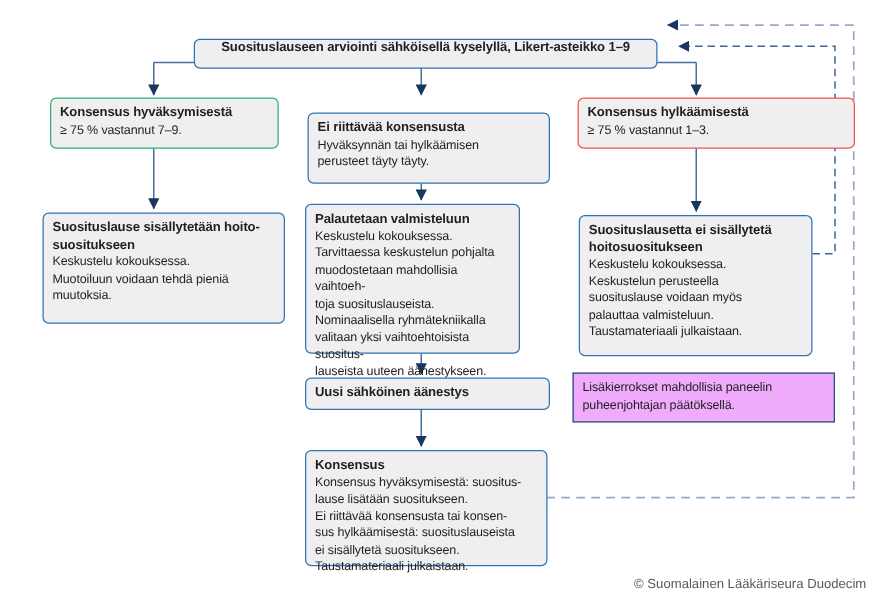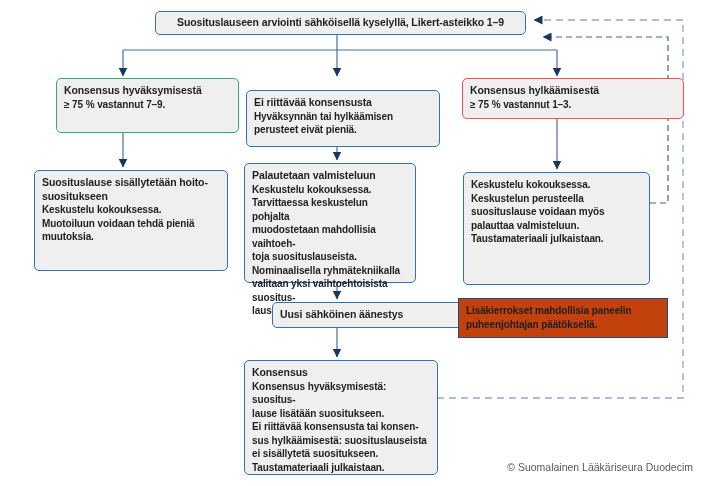--- a/index.html
+++ b/index.html
@@ -2,25 +2,25 @@
 <html><head>
 <meta charset="utf-8">
 <style>
   html,body{margin:0;padding:0;background:#ffffff;}
   .stage{position:relative;width:709px;height:486px;background:#ffffff;overflow:hidden;
          font-family:"Liberation Sans",sans-serif;color:#1f1f1f;}
   .box{position:absolute;box-sizing:border-box;background:#efefef;
        border:1.4px solid #2e74b5;border-radius:5px;padding:5px 7px;
        font-size:10px;line-height:13.5px;letter-spacing:-0.1px;}
   .box .bt{font-weight:bold;font-size:10.5px;white-space:pre-line;}
-  .box .bb{white-space:pre-line;font-weight:bold;}
-  .titlebox{display:flex;align-items:center;justify-content:center;
-            font-weight:bold;font-size:10.5px;padding:0 6px;text-align:center;}
-  .notebox{background:#c2410c;border:1.4px solid #1f4e79;border-radius:0;}
-  .votebox{display:flex;align-items:center;font-weight:bold;font-size:10.5px;margin-left:28px;}
+  .box .bb{white-space:pre-line;}
+  .titlebox{display:flex;justify-content:center;
+            font-weight:bold;font-size:10.5px;padding:0 6px;text-align:center;margin-top:20px;}
+  .notebox{background:#f0abfc;border:1.4px solid #1f4e79;border-radius:0;}
+  .votebox{display:flex;align-items:center;font-weight:bold;font-size:10.5px;}
   .copyright{position:absolute;top:461px;right:16px;font-size:10.5px;color:#595959;margin-left:44px;}
   svg.wires{position:absolute;left:0;top:0;pointer-events:none;}
   .wire{stroke:#46719e;stroke-width:1.2;fill:none;}
   .wire-dash-outer{stroke:#92abcb;stroke-width:1.4;fill:none;stroke-dasharray:7 5;}
   .wire-dash-inner{stroke:#3f6399;stroke-width:1.2;fill:none;stroke-dasharray:6 4;}
   .ahead{fill:#17375e;}
 </style>
 </head>
 <body>
 
@@ -42,68 +42,70 @@
     <path class="wire" d="M337,283 V299" marker-end="url(#ah)" style="stroke: rgb(70, 113, 158);"></path>
     <path class="wire" d="M337,328 V357" marker-end="url(#ah)" style="stroke: rgb(70, 113, 158);"></path>
     <path class="wire-dash-outer" d="M437,398 H683 V20 H534" marker-end="url(#ah)" style="stroke: rgb(146, 171, 203);"></path>
     <path class="wire-dash-inner" d="M650,203 H668 V37 H543" marker-end="url(#ah)" style="stroke: rgb(63, 99, 153);"></path>
   </svg>
 
   <div class="box titlebox" style="left:155px;top:11px;width:371px;height:24px;">
     <span>Suosituslauseen arviointi sähköisellä kyselyllä, Likert-asteikko 1–9</span>
   </div>
 
-  <div class="box" style="left: 56px; top: 78px; width: 183px; height: 55px; border-color: rgb(46, 177, 112);">
+  <div class="box" style="left: 40px; top: 78px; width: 183px; height: 41px; border-color: rgb(46, 177, 112);">
     <div class="bt">Konsensus hyväksymisestä</div>
     <div class="bb">≥ 75 % vastannut 7–9.</div>
   </div>
 
   <div class="box" style="left: 246px; top: 90px; width: 194px; height: 57px; border-color: rgb(46, 116, 181);">
     <div class="bt">Ei riittävää konsensusta</div>
     <div class="bb">Hyväksynnän tai hylkäämisen
-perusteet eivät pieniä.</div>
+perusteet täyty täyty.</div>
   </div>
 
   <div class="box" style="left: 462px; top: 78px; width: 222px; height: 41px; border-color: rgb(239, 83, 80);">
     <div class="bt">Konsensus hylkäämisestä</div>
     <div class="bb">≥ 75 % vastannut 1–3.</div>
   </div>
 
-  <div class="box" style="left:34px;top:170px;width:194px;height:101px;">
+  <div class="box" style="left:34px;top:170px;width:194px;height:89px;">
     <div class="bt">Suosituslause sisällytetään hoito-
 suositukseen</div>
     <div class="bb">Keskustelu kokouksessa.
 Muotoiluun voidaan tehdä pieniä
 muutoksia.</div>
   </div>
 
   <div class="box" style="left:244px;top:163px;width:172px;height:120px;">
     <div class="bt">Palautetaan valmisteluun</div>
     <div class="bb">Keskustelu kokouksessa.
 Tarvittaessa keskustelun pohjalta
 muodostetaan mahdollisia vaihtoeh-
 toja suosituslauseista.
 Nominaalisella ryhmätekniikalla
 valitaan yksi vaihtoehtoisista suositus-
 lauseista uuteen äänestykseen.</div>
   </div>
 
   <div class="box" style="left:463px;top:172px;width:187px;height:113px;">
+    <div class="bt">Suosituslausetta ei sisällytetä
+hoitosuositukseen</div>
     <div class="bb">Keskustelu kokouksessa.
 Keskustelun perusteella
 suosituslause voidaan myös
 palauttaa valmisteluun.
 Taustamateriaali julkaistaan.</div>
   </div>
 
   <div class="box votebox" style="left:244px;top:302px;width:196px;height:26px;">
     <span>Uusi sähköinen äänestys</span>
   </div>
 
-  <div class="box" style="left:244px;top:360px;width:194px;height:115px;">
+  <div class="box" style="left:244px;top:360px;width:194px;height:93px;">
     <div class="bt">Konsensus</div>
     <div class="bb">Konsensus hyväksymisestä: suositus-
 lause lisätään suositukseen.
 Ei riittävää konsensusta tai konsen-
 sus hylkäämisestä: suosituslauseista
 ei sisällytetä suositukseen.
 Taustamateriaali julkaistaan.</div>
   </div>
 
   <div class="box notebox" style="left: 458px; top: 298px; width: 210px; height: 40px; border-color: rgb(31, 78, 121);">

